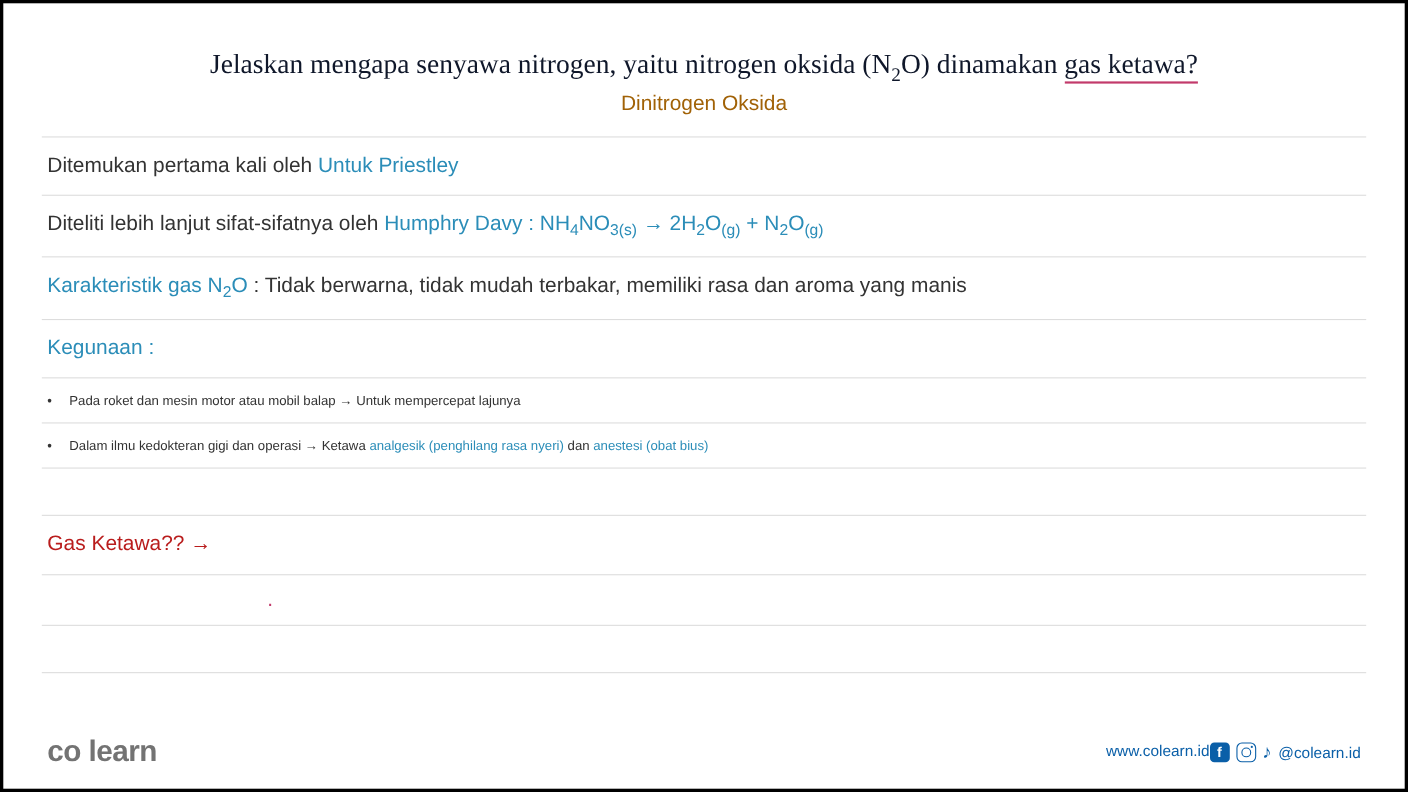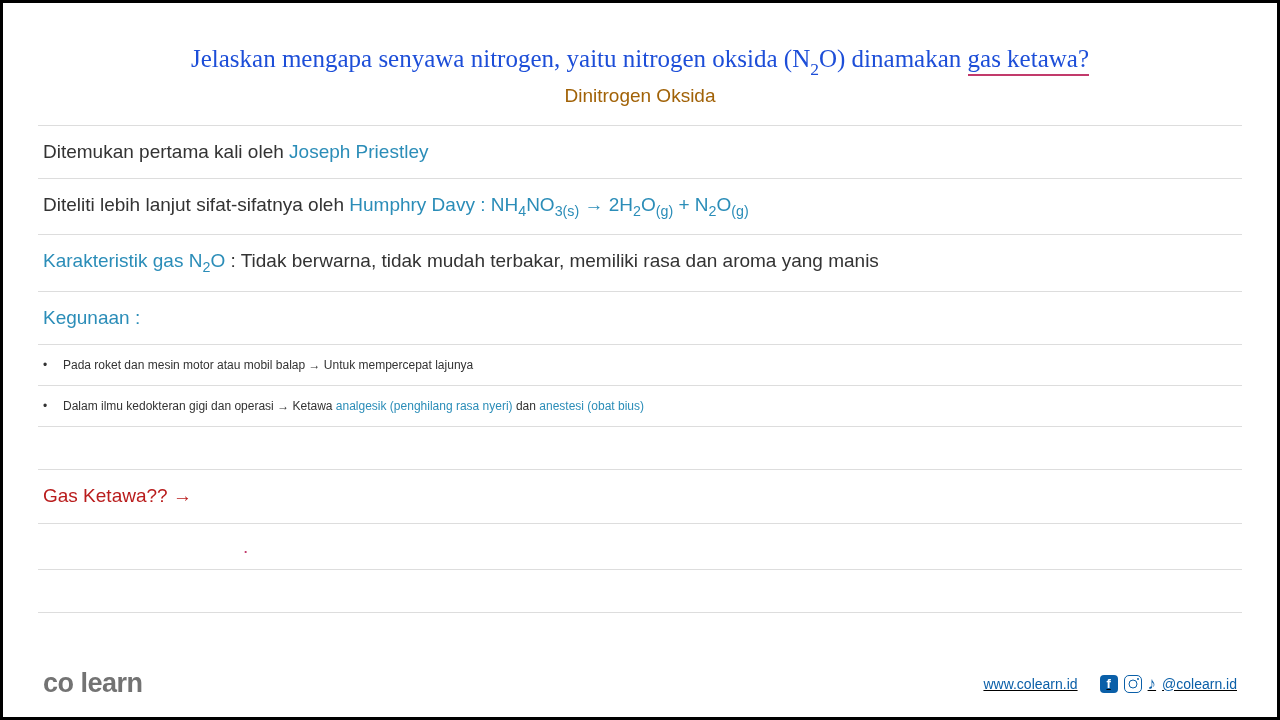--- a/index.html
+++ b/index.html
@@ -18,21 +18,21 @@
     }
     .content {
       padding-top: 40px;
     }
     .title-section {
       text-align: center;
       padding: 0 60px 18px 60px;
     }
     .title {
       font-size: 25px;
-      color: #1d4ed8;
+      color: #0f172a;
       font-weight: 400;
       line-height: 1.3;
     }
     .title .sub {
       font-size: 0.7em;
       vertical-align: sub;
       position: relative;
       top: 2px;
     }
     .underline-word {
@@ -110,23 +110,20 @@
       font-size: 27px;
       color: #737373;
       font-weight: 600;
       letter-spacing: -0.5px;
     }
     .logo-space {
       color: rgba(10, 95, 168, 0.3);
     }
     .footer-right {
       display: flex;
-      align-items: center;
-      gap: 22px;
-      text-decoration: underline;
     }
     .url {
       font-size: 14px;
       color: #0a5fa8;
     }
     .social {
       display: flex;
       align-items: center;
       gap: 6px;
       color: #0a5fa8;
@@ -184,21 +181,21 @@
 <div class="content">
   <div class="title-section">
     <div class="title">
       <span>Jelaskan mengapa senyawa nitrogen, yaitu nitrogen oksida (N</span><span class="sub">2</span><span>O) dinamakan </span><span class="underline-word">gas ketawa?</span>
     </div>
     <div class="subtitle">Dinitrogen Oksida</div>
   </div>
 
   <hr class="divider">
   <div class="line-item">
-    <span>Ditemukan pertama kali oleh </span><span class="highlight-blue">Joseph Priestley</span>
+    <span>Ditemukan pertama kali oleh </span><span class="highlight-blue">Untuk Priestley</span>
   </div>
 
   <hr class="divider">
   <div class="line-item">
     <span>Diteliti lebih lanjut sifat-sifatnya oleh </span><span class="highlight-blue"><span>Humphry Davy  :  NH</span><span class="sub">4</span><span>NO</span><span class="sub">3(s)</span><span class="arrow"> → </span><span>2H</span><span class="sub">2</span><span>O</span><span class="sub">(g)</span><span> + N</span><span class="sub">2</span><span>O</span><span class="sub">(g)</span></span>
   </div>
 
   <hr class="divider">
   <div class="line-item">
     <span class="highlight-blue"><span>Karakteristik  gas N</span><span class="sub">2</span><span>O</span></span><span> : Tidak berwarna, tidak mudah terbakar, memiliki rasa dan aroma yang manis</span>

